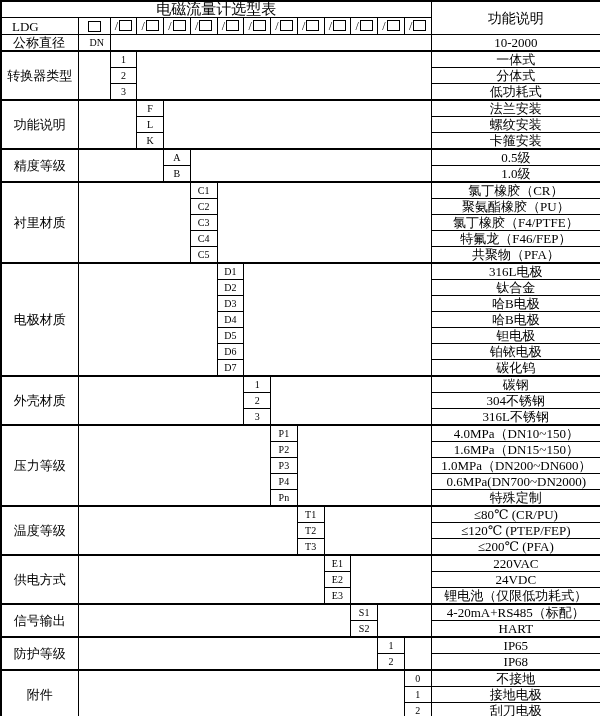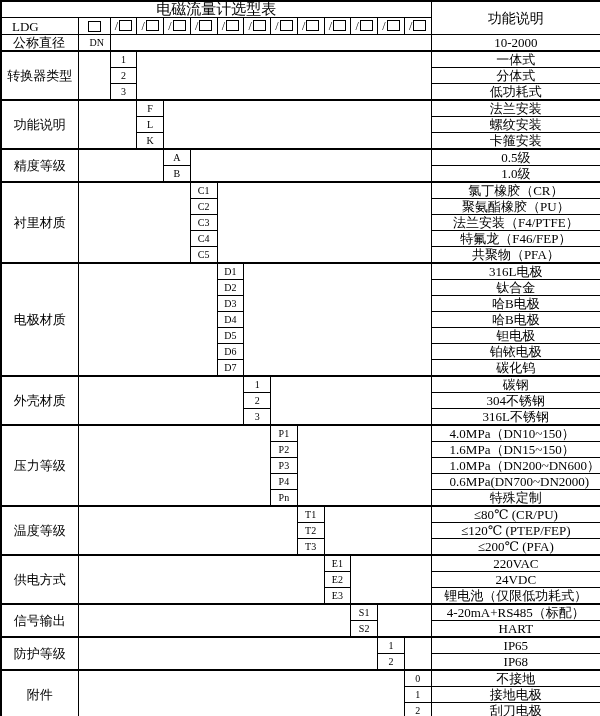--- a/index.html
+++ b/index.html
@@ -21,21 +21,21 @@
     overflow:hidden;
   }
   tr{height:16px;}
   td.title{font-size:15px;}
   td.fnh{font-size:14px;}
   td.lbl{font-size:13px;}
   td.lft{text-align:left;padding-left:10px;}
   td.lft2{text-align:left;padding-left:11px;}
   td.code{font-size:10px;}
   td.fn{font-size:13px;border-radius:8px;}
-  td.fn-left{text-align:left;padding-left:18px;margin-left:34px;}
+  td.fn-left{text-align:center;padding-left:1px;margin-left:34px;}
   tr.gsep td{border-top:2px solid #000;}
   span.box{
     display:inline-block;
     width:11px;height:9px;
     border:1px solid #000;
     vertical-align:-1px;
   }
   span.slash{font-size:12px;margin-right:1px;}
 </style>
 </head>
@@ -133,21 +133,21 @@
         <td class="code">C1</td>
         <td rowspan="5" colspan="8"></td>
         <td class="fn">氯丁橡胶（CR）</td>
       </tr>
       <tr>
         <td class="code">C2</td>
         <td class="fn">聚氨酯橡胶（PU）</td>
       </tr>
       <tr>
         <td class="code">C3</td>
-        <td class="fn">法兰安装（F4/PTFE）</td>
+        <td class="fn">氯丁橡胶（F4/PTFE）</td>
       </tr>
       <tr>
         <td class="code">C4</td>
         <td class="fn">特氟龙（F46/FEP）</td>
       </tr>
       <tr>
         <td class="code">C5</td>
         <td class="fn">共聚物（PFA）</td>
       </tr>
       <tr class="gsep">

